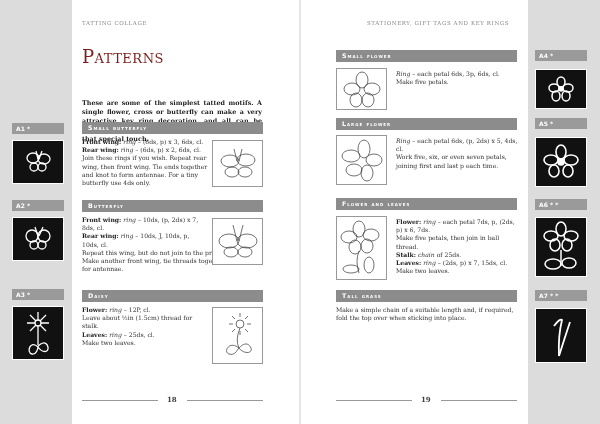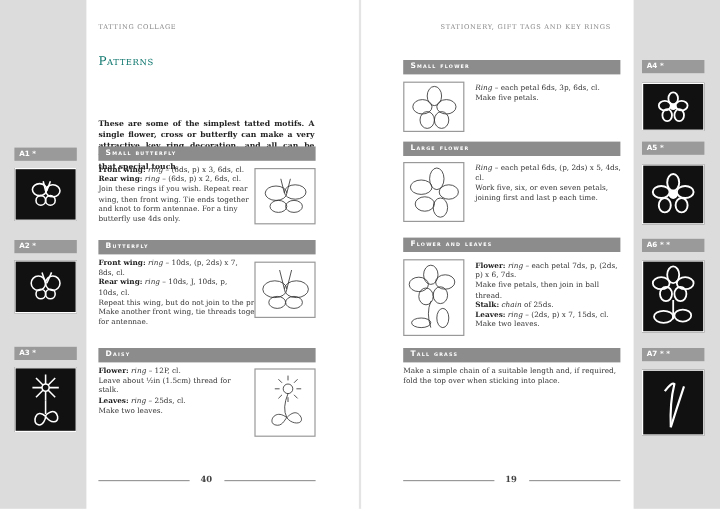--- a/index.html
+++ b/index.html
@@ -1,21 +1,21 @@
 <!DOCTYPE html>
 <html><head>
 <meta charset="utf-8">
 <style>
   html,body{margin:0;padding:0;}
   body{width:600px;height:424px;position:relative;overflow:hidden;background:#fff;font-family:"DejaVu Serif",serif;color:#222;}
   .side-left{position:absolute;left:0;top:0;width:72px;height:424px;background:#dcdcdc;}
   .side-right{position:absolute;right:0;top:0;width:72px;height:424px;background:#dcdcdc;}
   .spine{position:absolute;left:299px;top:0;width:2px;height:424px;background:linear-gradient(to right,#eee,#ddd,#eee);}
   .running{position:absolute;top:20px;font-size:5.5px;letter-spacing:.6px;color:#888;text-transform:uppercase;}
-  .title{position:absolute;left:82px;top:46px;font-size:10px;color:#0f766e;font-variant:small-caps;letter-spacing:.5px;}
+  .title{position:absolute;left:82px;top:46px;font-size:18px;color:#7f1d1d;font-variant:small-caps;letter-spacing:.5px;}
   .intro{position:absolute;left:82px;top:74px;width:180px;font-size:6.4px;font-weight:bold;line-height:9px;text-align:justify;color:#222;margin-top:25px;}
   .bar{position:absolute;height:12px;background:#8c8c8c;color:#fff;font-family:"DejaVu Sans",sans-serif;font-size:6.3px;font-weight:bold;letter-spacing:1px;line-height:12px;padding-left:6px;box-sizing:border-box;font-variant:small-caps;}
   .tag{position:absolute;height:11px;background:#9a9a9a;color:#fff;font-family:"DejaVu Sans",sans-serif;font-size:6px;font-weight:bold;line-height:11px;padding-left:4px;box-sizing:border-box;width:52px;}
   .thumb{position:absolute;width:52px;height:44px;background:#111;border:1.5px solid #fff;box-sizing:border-box;display:flex;align-items:center;justify-content:center;}
   .diag{position:absolute;border:.8px solid #999;background:#fff;box-sizing:border-box;}
   .body{position:absolute;font-size:6.1px;line-height:8.2px;color:#333;}
   .body b{color:#222;}
   .body i{font-style:italic;}
   .footer{position:absolute;top:395px;height:10px;}
   .footer .line{position:absolute;top:5px;height:0;border-top:.8px solid #999;}
@@ -82,21 +82,21 @@
       <circle cx="27" cy="16" r="4"></circle>
       <path d="M27 5V9M27 23V27M16 16H20M34 16H38M19 8L22 11M32 21L35 24M35 8L32 11M22 21L19 24"></path>
       <path d="M27 20 Q22 32 26 40"></path>
       <path d="M26 40 C16 32 10 44 16 46 C22 48 24 42 26 40 C28 38 34 32 38 40 C40 46 30 46 26 40"></path>
     </g>
   </svg>
 </div>
 
 <div class="footer" style="left:82px;width:181px;">
   <div class="line" style="left:0;width:76px;"></div>
-  <div class="num" style="left:85px;">40</div>
+  <div class="num" style="left:85px;">18</div>
   <div class="line" style="left:105px;width:76px;"></div>
 </div>
 
 <div class="tag" style="left:12px;top:123px;">A1 *</div>
 <div class="thumb" style="left:12px;top:140px;">
   <svg width="30" height="30" viewBox="0 0 30 30">
       <g fill="none" stroke="#fff" stroke-width="1.3">
         <ellipse cx="10" cy="11" rx="6" ry="5"></ellipse>
         <ellipse cx="21" cy="12" rx="6" ry="5"></ellipse>
         <ellipse cx="11" cy="20" rx="4" ry="4"></ellipse>

